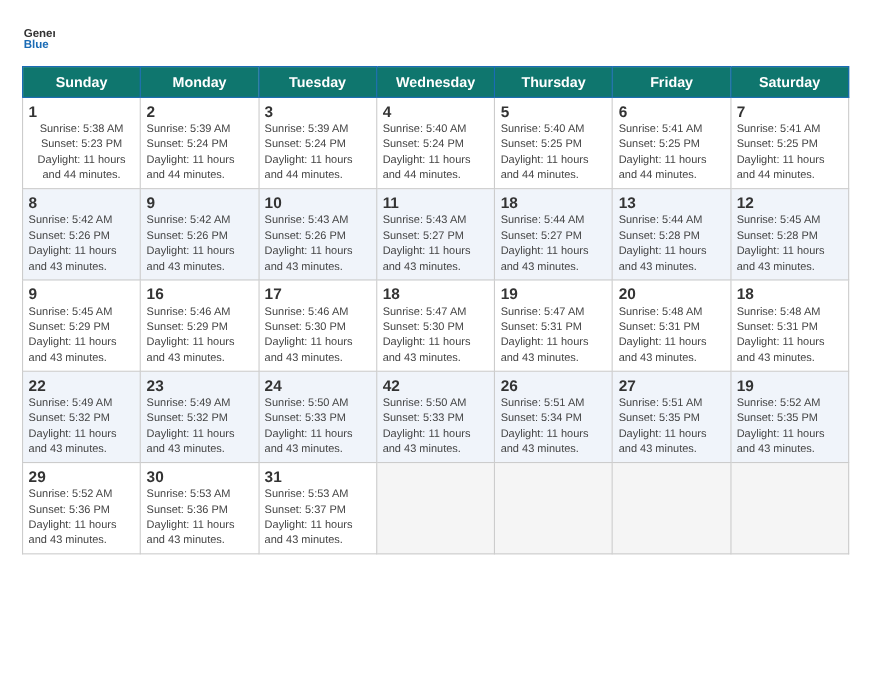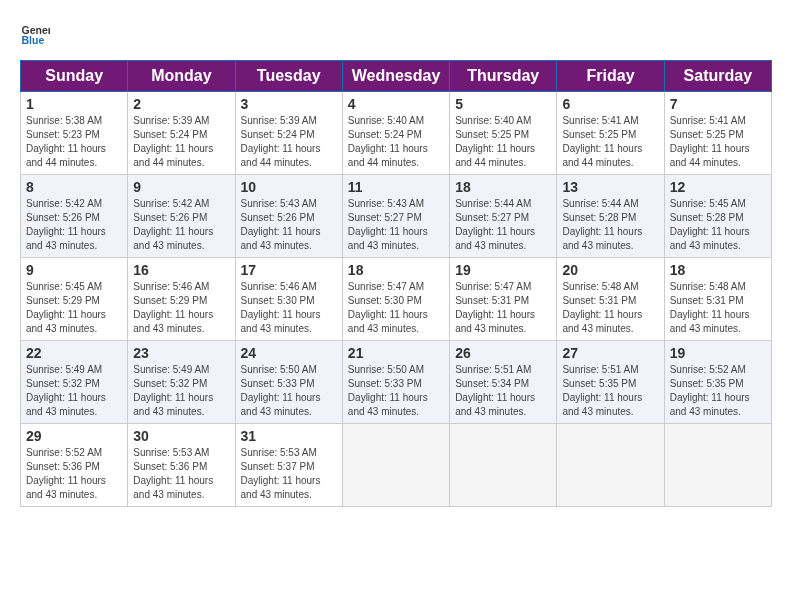--- a/index.html
+++ b/index.html
@@ -42,25 +42,25 @@
       font-size: 15px;
       color: #333;
       margin-bottom: 10px;
     }
     table {
       width: 100%;
       border-collapse: collapse;
       table-layout: fixed;
     }
     th {
-      background-color: #701a75;
+      background-color: #0f766e;
       color: #fff;
       text-align: center;
       padding: 6px 2px;
-      font-size: 16px;
+      font-size: 13px;
       border: 1px solid #1a6bb5;
     }
     td {
       vertical-align: top;
       border: 1px solid #ccc;
       padding: 4px 5px;
       font-size: 10.5px;
       color: #333;
       height: 80px;
       background: #fff;
@@ -115,21 +115,21 @@
         <th>Wednesday</th>
         <th>Thursday</th>
         <th>Friday</th>
         <th>Saturday</th>
       </tr>
   </thead>
   <tbody id="calendar-body">
       <tr>
         <td>
           <span class="day-number">1</span>
-          <div class="day-info" style="white-space: pre-line;">Sunrise: 5:38 AM
+          <div class="day-info" style="white-space: pre-line; text-align: center;">Sunrise: 5:38 AM
 Sunset: 5:23 PM
 Daylight: 11 hours
 and 44 minutes.</div>
         </td>
         <td>
           <span class="day-number">2</span>
           <div class="day-info" style="white-space: pre-line;">Sunrise: 5:39 AM
 Sunset: 5:24 PM
 Daylight: 11 hours
 and 44 minutes.</div>
@@ -288,21 +288,21 @@
 and 43 minutes.</div>
         </td>
         <td>
           <span class="day-number">24</span>
           <div class="day-info" style="white-space: pre-line;">Sunrise: 5:50 AM
 Sunset: 5:33 PM
 Daylight: 11 hours
 and 43 minutes.</div>
         </td>
         <td>
-          <span class="day-number">21</span>
+          <span class="day-number">42</span>
           <div class="day-info" style="white-space: pre-line;">Sunrise: 5:50 AM
 Sunset: 5:33 PM
 Daylight: 11 hours
 and 43 minutes.</div>
         </td>
         <td>
           <span class="day-number">26</span>
           <div class="day-info" style="white-space: pre-line;">Sunrise: 5:51 AM
 Sunset: 5:34 PM
 Daylight: 11 hours

